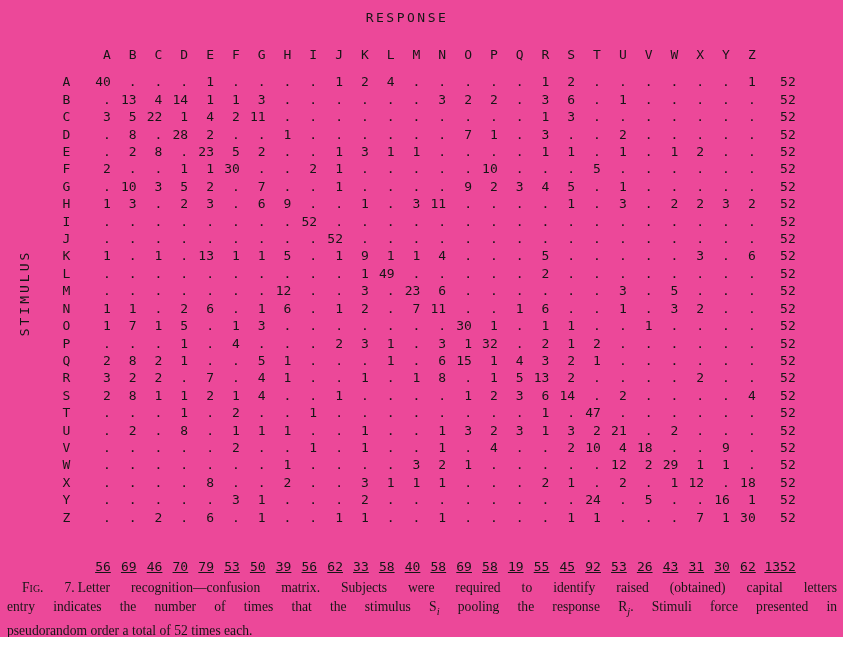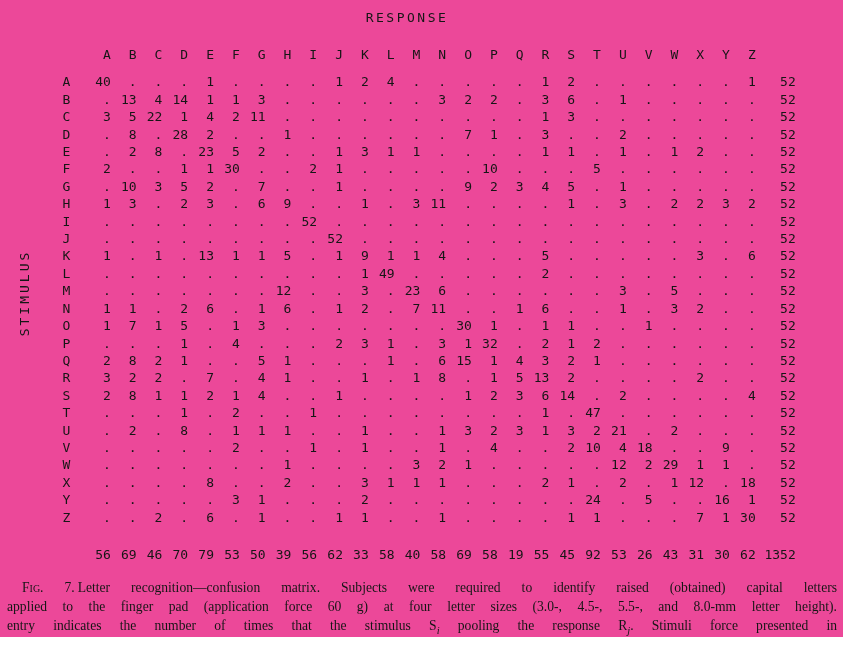--- a/index.html
+++ b/index.html
@@ -22,21 +22,21 @@
     transform: translate(-50%, -50%) rotate(-90deg);
     font-size: 13px; letter-spacing: 3px; white-space: nowrap;
   }
   
   #matrix {
     position: absolute; top: 46px; left: 48px;
     font-size: 13px; line-height: 17.4px;
   }
   .mrow { display: flex; white-space: pre; }
   .mrow.header { margin-bottom: 10px; }
-  .mrow.totals { margin-top: 20px; }
+  .mrow.totals { margin-top: 32px; text-decoration: underline; }
   .rl { display: inline-block; width: 37px; text-align: center; flex: none; }
   .c  { display: inline-block; width: 25.8px; text-align: right; flex: none; }
   .rt { display: inline-block; width: 40px; text-align: right; flex: none; }
   
   #caption {
     position: absolute; top: 578px; left: 7px; width: 830px;
     font-family: "Liberation Serif", "DejaVu Serif", serif;
     font-size: 13.6px; line-height: 19px;
   }
   .cap-line { text-align: justify; text-align-last: justify; }
@@ -76,17 +76,16 @@
       <div class="mrow"><span class="rl">U</span><span class="c">.</span><span class="c">2</span><span class="c">.</span><span class="c">8</span><span class="c">.</span><span class="c">1</span><span class="c">1</span><span class="c">1</span><span class="c">.</span><span class="c">.</span><span class="c">1</span><span class="c">.</span><span class="c">.</span><span class="c">1</span><span class="c">3</span><span class="c">2</span><span class="c">3</span><span class="c">1</span><span class="c">3</span><span class="c">2</span><span class="c">21</span><span class="c">.</span><span class="c">2</span><span class="c">.</span><span class="c">.</span><span class="c">.</span><span class="rt">52</span></div>
       <div class="mrow"><span class="rl">V</span><span class="c">.</span><span class="c">.</span><span class="c">.</span><span class="c">.</span><span class="c">.</span><span class="c">2</span><span class="c">.</span><span class="c">.</span><span class="c">1</span><span class="c">.</span><span class="c">1</span><span class="c">.</span><span class="c">.</span><span class="c">1</span><span class="c">.</span><span class="c">4</span><span class="c">.</span><span class="c">.</span><span class="c">2</span><span class="c">10</span><span class="c">4</span><span class="c">18</span><span class="c">.</span><span class="c">.</span><span class="c">9</span><span class="c">.</span><span class="rt">52</span></div>
       <div class="mrow"><span class="rl">W</span><span class="c">.</span><span class="c">.</span><span class="c">.</span><span class="c">.</span><span class="c">.</span><span class="c">.</span><span class="c">.</span><span class="c">1</span><span class="c">.</span><span class="c">.</span><span class="c">.</span><span class="c">.</span><span class="c">3</span><span class="c">2</span><span class="c">1</span><span class="c">.</span><span class="c">.</span><span class="c">.</span><span class="c">.</span><span class="c">.</span><span class="c">12</span><span class="c">2</span><span class="c">29</span><span class="c">1</span><span class="c">1</span><span class="c">.</span><span class="rt">52</span></div>
       <div class="mrow"><span class="rl">X</span><span class="c">.</span><span class="c">.</span><span class="c">.</span><span class="c">.</span><span class="c">8</span><span class="c">.</span><span class="c">.</span><span class="c">2</span><span class="c">.</span><span class="c">.</span><span class="c">3</span><span class="c">1</span><span class="c">1</span><span class="c">1</span><span class="c">.</span><span class="c">.</span><span class="c">.</span><span class="c">2</span><span class="c">1</span><span class="c">.</span><span class="c">2</span><span class="c">.</span><span class="c">1</span><span class="c">12</span><span class="c">.</span><span class="c">18</span><span class="rt">52</span></div>
       <div class="mrow"><span class="rl">Y</span><span class="c">.</span><span class="c">.</span><span class="c">.</span><span class="c">.</span><span class="c">.</span><span class="c">3</span><span class="c">1</span><span class="c">.</span><span class="c">.</span><span class="c">.</span><span class="c">2</span><span class="c">.</span><span class="c">.</span><span class="c">.</span><span class="c">.</span><span class="c">.</span><span class="c">.</span><span class="c">.</span><span class="c">.</span><span class="c">24</span><span class="c">.</span><span class="c">5</span><span class="c">.</span><span class="c">.</span><span class="c">16</span><span class="c">1</span><span class="rt">52</span></div>
       <div class="mrow"><span class="rl">Z</span><span class="c">.</span><span class="c">.</span><span class="c">2</span><span class="c">.</span><span class="c">6</span><span class="c">.</span><span class="c">1</span><span class="c">.</span><span class="c">.</span><span class="c">1</span><span class="c">1</span><span class="c">.</span><span class="c">.</span><span class="c">1</span><span class="c">.</span><span class="c">.</span><span class="c">.</span><span class="c">.</span><span class="c">1</span><span class="c">1</span><span class="c">.</span><span class="c">.</span><span class="c">.</span><span class="c">7</span><span class="c">1</span><span class="c">30</span><span class="rt">52</span></div>
       <div class="mrow totals"><span class="rl"></span><span class="c">56</span><span class="c">69</span><span class="c">46</span><span class="c">70</span><span class="c">79</span><span class="c">53</span><span class="c">50</span><span class="c">39</span><span class="c">56</span><span class="c">62</span><span class="c">33</span><span class="c">58</span><span class="c">40</span><span class="c">58</span><span class="c">69</span><span class="c">58</span><span class="c">19</span><span class="c">55</span><span class="c">45</span><span class="c">92</span><span class="c">53</span><span class="c">26</span><span class="c">43</span><span class="c">31</span><span class="c">30</span><span class="c">62</span><span class="rt">1352</span></div>
     </div>
   <div id="caption">
       <div class="cap-line first"><span class="sc">Fig. 7.</span><span>Letter recognition—confusion matrix. Subjects were required to identify raised (obtained) capital letters</span></div>
-      <div class="cap-line"><span>applied to the finger pad (application force 60 g) at four letter sizes (3.0-, 4.5-, 5.5-, and 8.0-mm letter height).</span></div>
       <div class="cap-line"><span>entry indicates the number of times that the stimulus S</span><sub class="subvar">i</sub><span> pooling the response R</span><sub class="subvar">j</sub><span>. Stimuli force presented in</span></div>
       <div class="cap-line last"><span>pseudorandom order a total of 52 times each.</span></div>
     </div>
 </div>
 
 </body></html>

